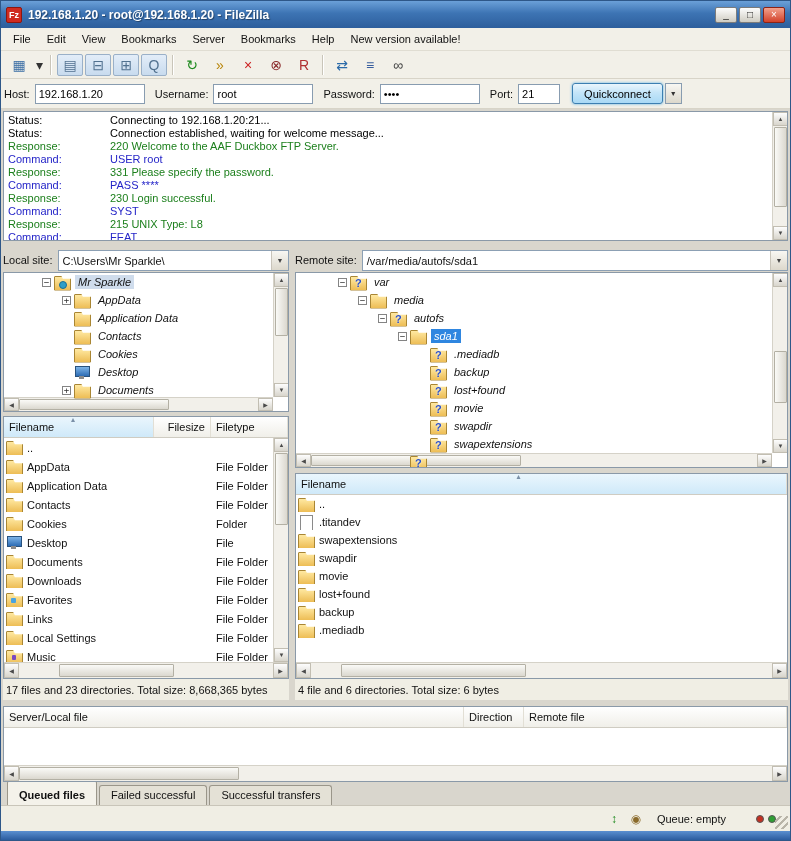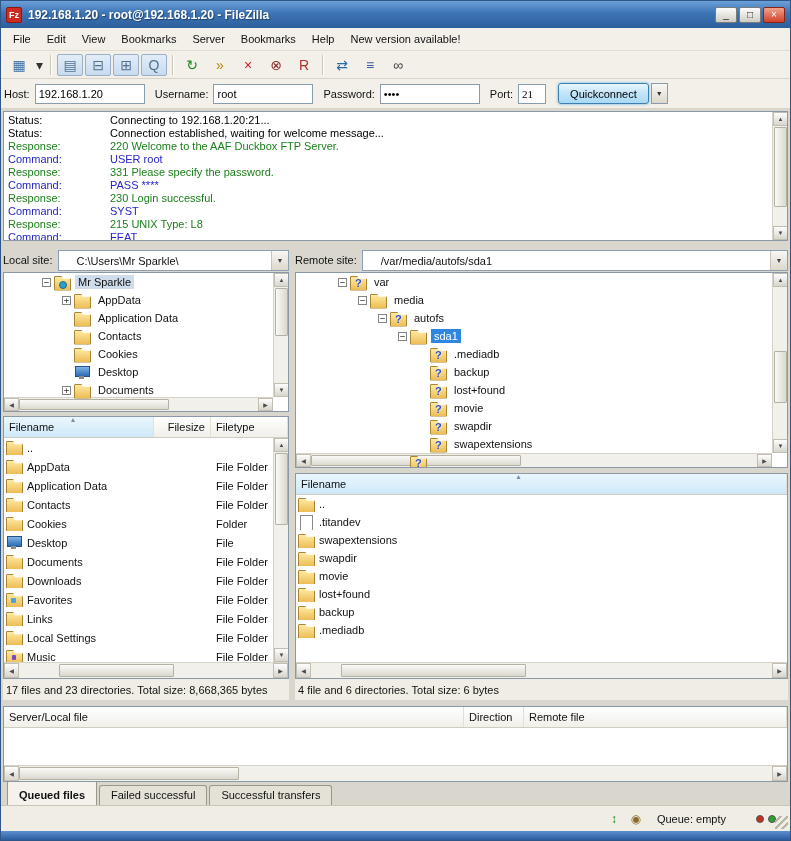--- a/index.html
+++ b/index.html
@@ -23,21 +23,21 @@
   .tb-btn-narrow { width:13px; height:22px; display:flex; align-items:center; justify-content:center; border:1px solid transparent; }
   .tb-sep { width:2px; height:20px; background:#c9c5b9; border-right:1px solid #fff; margin:0 4px; }
   .pr-true { border:1px solid #9ab0c8; background:linear-gradient(#e3edf8,#c8dbee); }
   .tglyph { font-size:14px; line-height:14px; }
 
   
   .quickbar { height:30px; flex:0 0 30px; background:#f2f0e8; border-bottom:1px solid #d8d4c8; display:flex; align-items:center; padding:0 1px; white-space:nowrap; }
   .qlabel { margin:0 5px 0 10px; }
   .qlabel:first-child { margin-left:2px; }
   .qinput { height:20px; border:1px solid #889cb0; background:#fff; padding:0 3px; font:11px "Liberation Sans",sans-serif; }
-  .w-host { width:110px; } .w-user { width:100px; } .w-pass { width:100px; } .w-port { width:28px;font-family:Liberation Serif, serif; }
+  .w-host { width:110px; } .w-user { width:100px; } .w-pass { width:100px; } .w-port { width:42px; }
   .qc-btn { height:21px; margin-left:12px; padding:0 11px; font:11px "Liberation Sans",sans-serif; border:1px solid #3c7fb1; border-radius:3px; background:linear-gradient(#eaf6fd,#c4e5f8 45%,#a9d9f5); box-shadow:0 0 3px #5eb2e8; }
   .qc-dd { width:17px; height:21px; margin-left:2px; display:flex; align-items:center; justify-content:center; font-size:7px; color:#333; border:1px solid #889cb0; background:linear-gradient(#f8f7f3,#dcd8cc); }
 
   
   .logwrap { height:130px; flex:0 0 130px; margin:2px 2px 0 2px; border:1px solid #8a99a8; background:#fff; position:relative; overflow:hidden; padding:2px 18px 2px 4px; }
   .logline { line-height:13px; white-space:nowrap; }
   .loglabel { display:inline-block; width:102px; }
   .k-status { color:#000; } .k-response { color:#1b7f1b; } .k-command { color:#2525c8; }
 
   
@@ -58,30 +58,30 @@
 
   
   .main { flex:1; display:flex; padding:0 2px; min-height:0; }
   .pane-left { width:286px; flex:0 0 286px; display:flex; flex-direction:column; min-height:0; }
   .vsplit { width:6px; flex:0 0 6px; }
   .pane-right { flex:1; display:flex; flex-direction:column; min-height:0; }
 
   .sitebar { height:24px; flex:0 0 24px; display:flex; align-items:center; }
   .sitelabel { white-space:nowrap; margin-right:5px; }
   .combo { flex:1; height:21px; border:1px solid #8ca0b4; background:#fff; display:flex; align-items:stretch; overflow:hidden; }
-  .combo-value { flex:1; padding:4px 4px; white-space:nowrap; overflow:hidden;margin-left:14px; }
+  .combo-value { flex:1; padding:4px 4px; white-space:nowrap; overflow:hidden; }
   .combo-btn { width:17px; display:flex; align-items:center; justify-content:center; font-size:7px; color:#444; border-left:1px solid #c8c4ba; background:linear-gradient(#f8f7f3,#dcd8cc); }
 
   .tree { position:relative; border:1px solid #8a99a8; background:#fff; overflow:hidden; }
   .ltree { height:140px; flex:0 0 140px; margin-bottom:4px; }
   .rtree { height:196px; flex:0 0 196px; margin-bottom:5px; }
   .trow { height:18px; display:flex; align-items:center; white-space:nowrap; }
   .exp { width:9px; height:9px; flex:0 0 9px; margin-right:3px; border:1px solid #848484; background:#fff; font-size:9px; line-height:7px; text-align:center; color:#333; font-family:"DejaVu Sans Mono",monospace; }
   .exp-none { visibility:hidden; }
-  .tlabel { padding:1px 3px; }
+  .tlabel { padding:1px 3px;font-style:italic; }
   .sel-active .tlabel { background:#2f86e0; color:#fff; }
   .sel-inactive .tlabel { background:#cfdcec; }
   .ltree .d0 { padding-left:38px; } .ltree .d1 { padding-left:58px; }
   .rtree .d0 { padding-left:42px; } .rtree .d1 { padding-left:62px; } .rtree .d2 { padding-left:82px; }
   .rtree .d3 { padding-left:102px; } .rtree .d4 { padding-left:122px; }
   .ltree-vscroll { bottom:14px; } .ltree-vscroll .vthumb { top:15px; height:48px; }
   .rtree-vscroll { bottom:14px; } .rtree-vscroll .vthumb { top:78px; height:52px; }
   .tree .hscroll { height:14px; right:15px; }
   .tree .hscroll .sbtn { height:13px; }
   .tree .hthumb { height:11px; }

